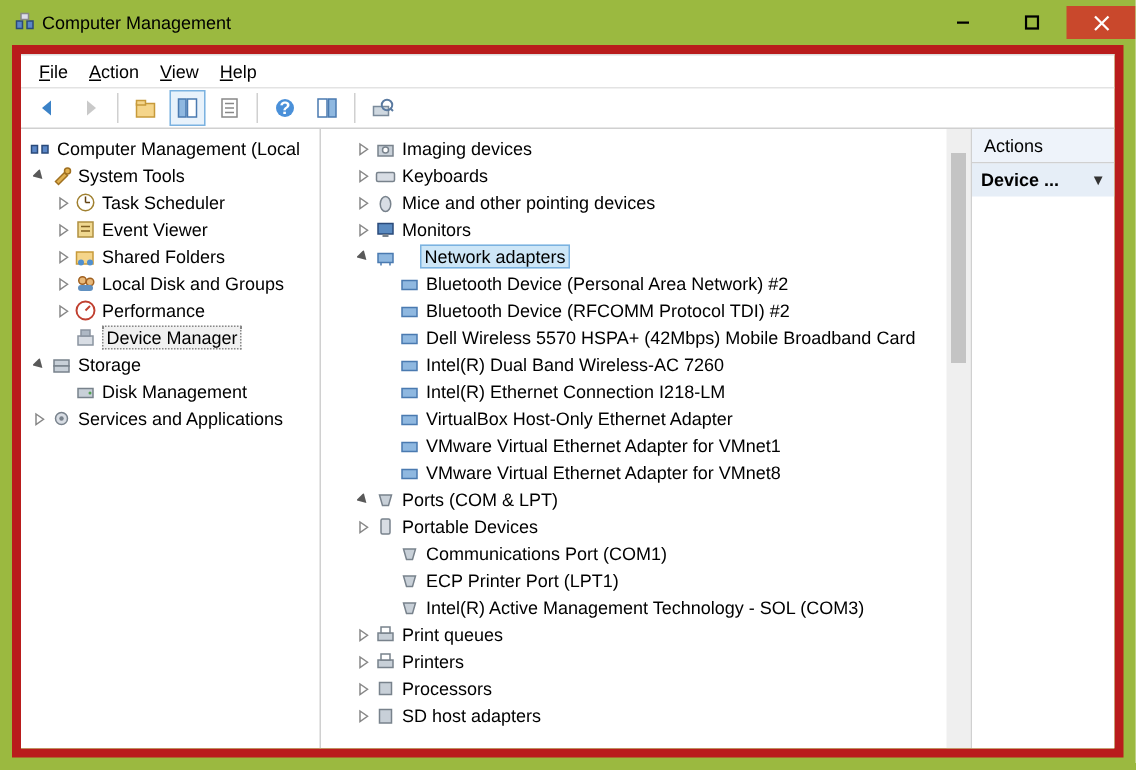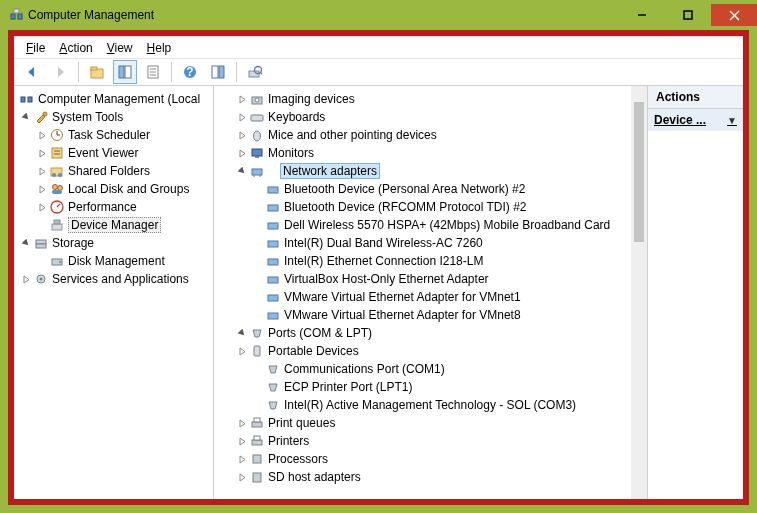--- a/index.html
+++ b/index.html
@@ -17,22 +17,22 @@
 .toolbar { height: 28px; background: #fff; border-top: 1px solid #e3e3e3; border-bottom: 1px solid #d0d0d0; display: flex; align-items: center; padding: 0 6px; gap: 4px; }
 .tbtn { width: 24px; height: 24px; display: flex; align-items: center; justify-content: center; cursor: default; position:relative;}
 .tbtn.disabled { opacity: 0.45; }
 .sep { width: 1px; height: 20px; background: #d0d0d0; margin: 0 2px; }
 .body { flex: 1; display: flex; background: #fff; margin: 0 8px 8px 8px; border:6px solid #b91c1c; overflow:hidden;}
 .innerframe { flex:1; display:flex; flex-direction:column; background:#fff;}
 .panes { flex: 1; display: flex; overflow: hidden; }
 .left { width: 200px; border-right: 1px solid #d0d0d0; overflow-x: scroll; overflow-y:hidden; padding: 4px 0; white-space: nowrap; position:relative;}
 .center { flex: 1; border-right: 1px solid #d0d0d0; overflow-y: auto; padding: 4px 0; position:relative;}
 .right { width: 95px; background: #fff; }
-.right-hdr { background: #eef3fa; border-bottom: 1px solid #d0d0d0; padding: 4px 8px; font-weight: bold; }
-.right-item { background: #e6eef7; padding: 4px 6px; display: flex; justify-content: space-between; align-items: center; font-weight:bold;text-decoration:underline;}
+.right-hdr { background: #eef3fa; border-bottom: 1px solid #d0d0d0; padding: 4px 8px; font-weight: normal; }
+.right-item { background: #e6eef7; padding: 4px 6px; display: flex; justify-content: space-between; align-items: center; font-weight:bold;}
 .tree-row { display: flex; align-items: center; height: 18px; padding-right: 6px; white-space: nowrap; cursor: default;}
 .exp { width: 12px; display: inline-flex; justify-content: center; color: #666;}
 .exp svg { display:block; }
 .ico { width: 16px; height: 16px; margin: 0 3px 0 1px; display: inline-flex; align-items: center; justify-content: center; }
 .lbl { white-space: nowrap; }
 .lbl.selected-left { border: 1px dotted #888; padding: 0 2px; background:#f0f0f0;}
 .lbl.selected-center { background: #cde6f7; border: 1px solid #7bb2e0; padding: 0 2px; margin-left: 12px; }
 .drop { color:#333; font-size:10px; padding-left:4px;}
 .scrollbar-gutter { width:16px; background:#efefef; position:absolute; right:0; top:0; bottom:0;}
 .scrollbar-gutter .thumb{ background:#c4c4c4; margin:1px 3px; height:140px; border-radius:0;}

